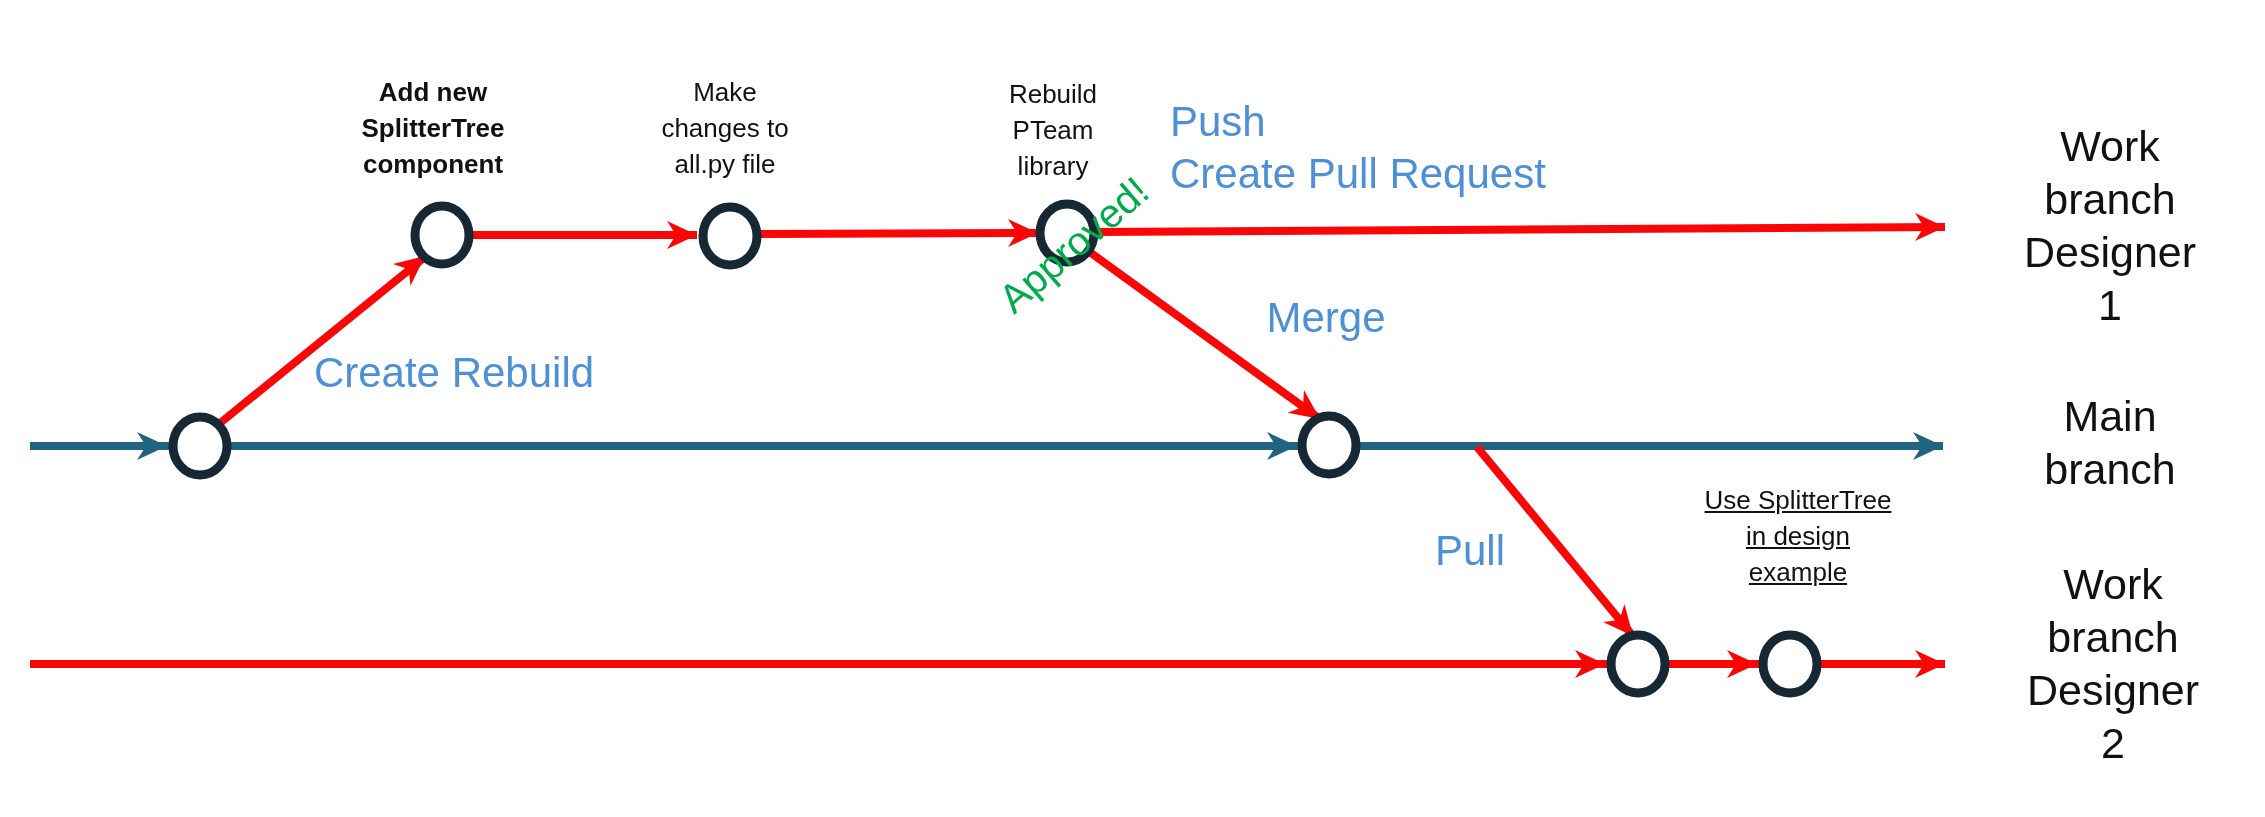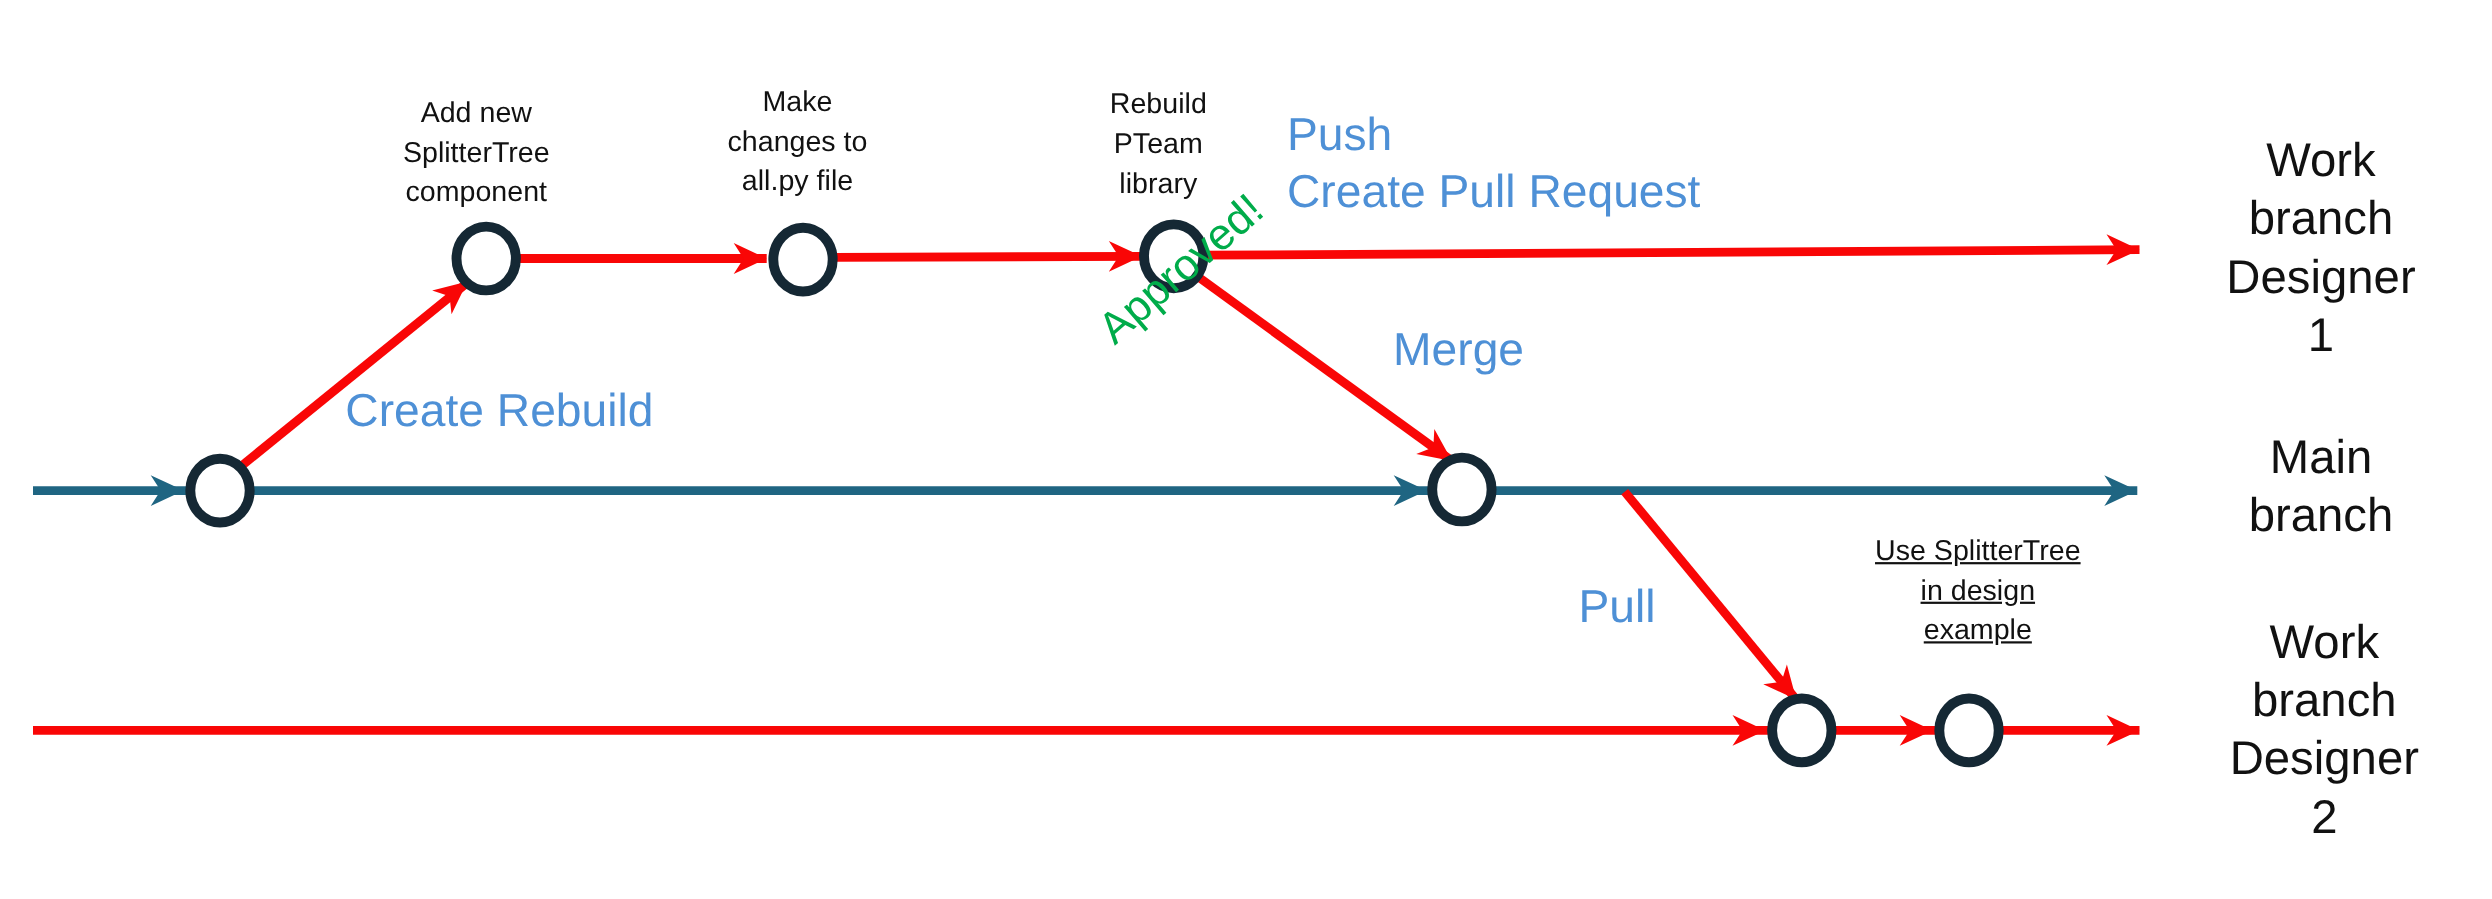--- a/index.html
+++ b/index.html
@@ -72,21 +72,21 @@
 
     <ellipse class="node" cx="200" cy="446" rx="27" ry="29"></ellipse>
     <ellipse class="node" cx="442" cy="235" rx="27" ry="29"></ellipse>
     <ellipse class="node" cx="730" cy="236" rx="27" ry="29"></ellipse>
     <ellipse class="node" cx="1067" cy="233" rx="27" ry="29"></ellipse>
     <ellipse class="node" cx="1329" cy="445" rx="27" ry="29"></ellipse>
     <ellipse class="node" cx="1638" cy="664" rx="27" ry="29"></ellipse>
     <ellipse class="node" cx="1790" cy="664" rx="27" ry="29"></ellipse>
   </svg>
 
-  <div class="lbl commit-lbl" style="left:433px;top:138px;">Add new
+  <div class="lbl commit-lbl" style="left:433px;top:128px;font-weight:bold;">Add new
 SplitterTree
 component</div>
   <div class="lbl commit-lbl" style="left:1053px;top:130px;">Rebuild
 PTeam
 library</div>
   <div class="lbl commit-lbl" style="left:725px;top:128px;">Make
 changes to
 all.py file</div>
   <div class="lbl commit-lbl" style="left:1798px;top:536px;text-decoration:underline;">Use SplitterTree
 in design

